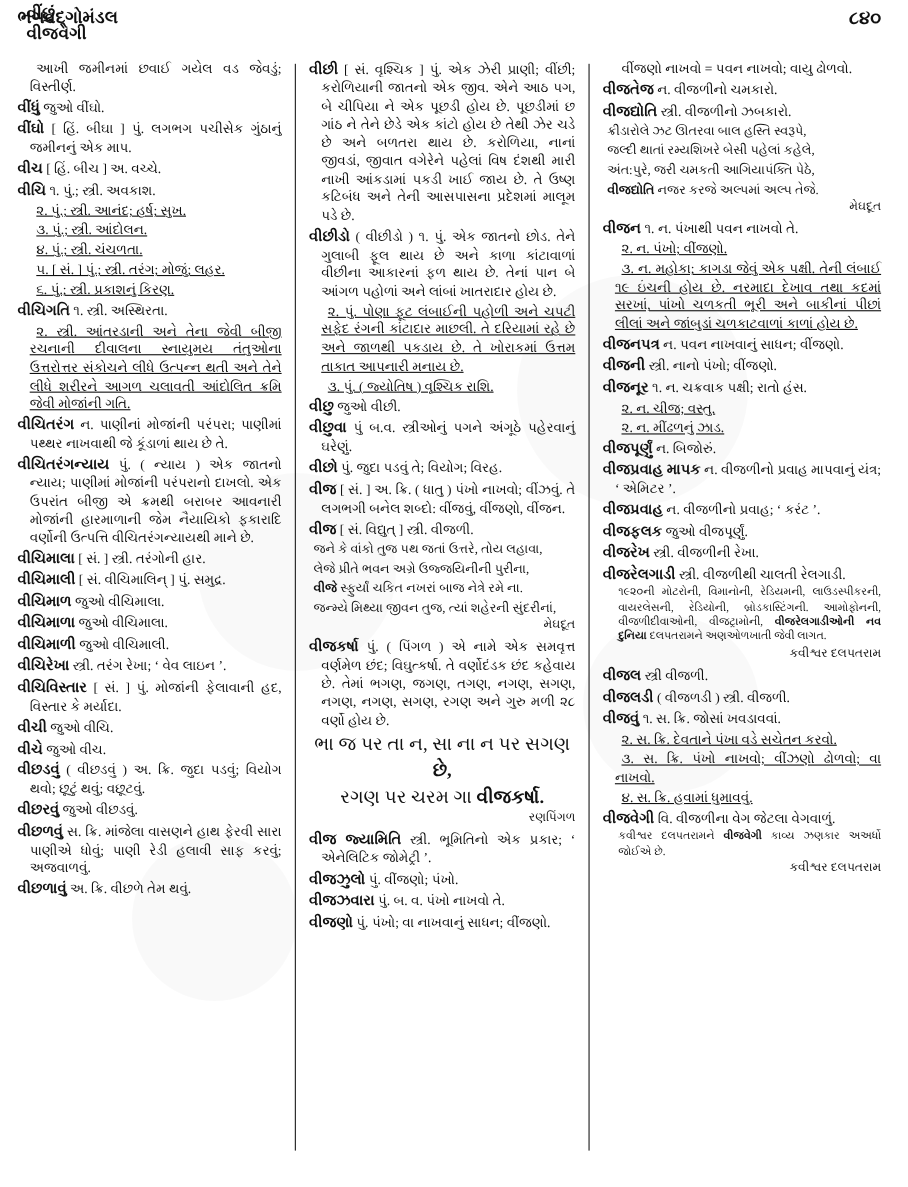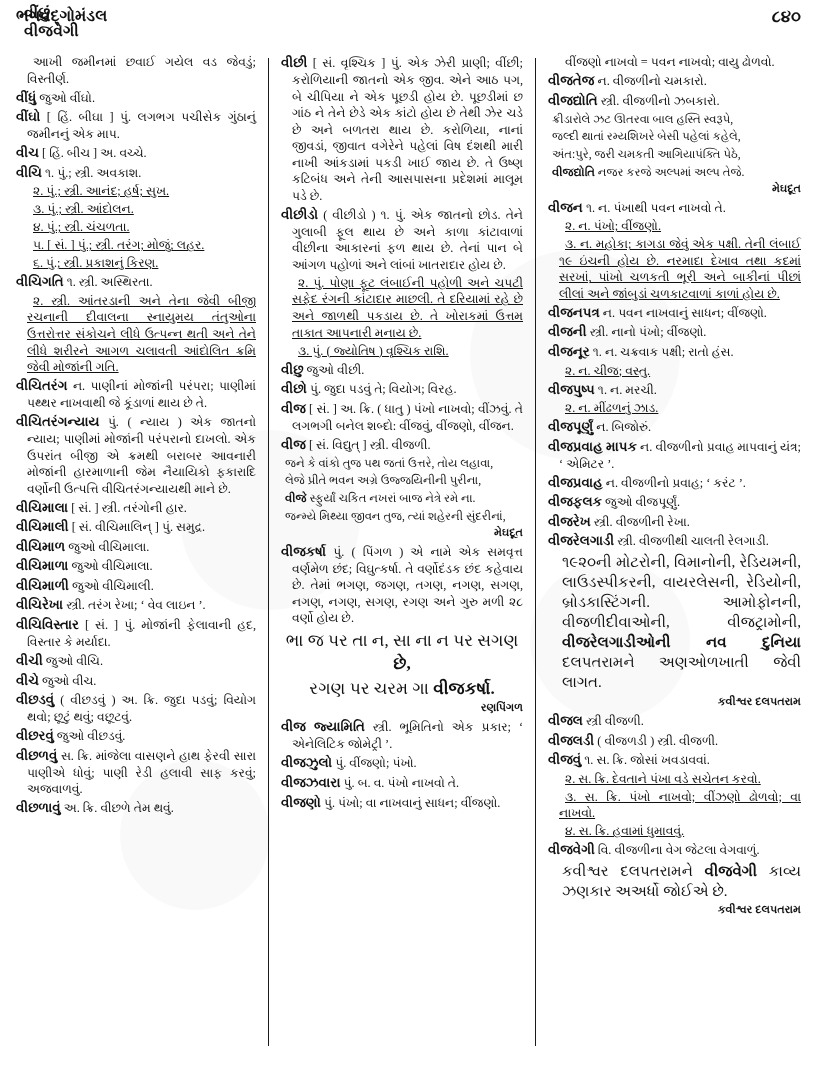--- a/index.html
+++ b/index.html
@@ -129,26 +129,25 @@
     margin: 2px 0 0 0;
     font-size: 17px;
     line-height: 1.36;
     text-align: center;
     font-family: Liberation Serif, serif;
   }
   .attrib {
     margin: 0 0 3px 0;
     text-align: right;
     font-size: 11.2px;
-    font-weight: bold;
   }
   .cite {
     margin: 0 0 1.5px 0;
     padding-left: 14px;
-    font-size: 15px;
+    font-size: 10px;
     line-height: 1.34;
     text-align: justify;
   }
   .bold { font-weight: bold; }
 </style>
 </head>
 <body>
 
 <div class="watermark wm1"></div>
 <div class="watermark wm2"></div>
@@ -222,20 +221,21 @@
 
     <div class="col col-2">
       <p class="entry"><span class="hw">વીછી</span><span> [ સં. વૃશ્ચિક ] પું. એક ઝેરી પ્રાણી; વીંછી; કરોળિયાની જાતનો એક જીવ. એને આઠ પગ, બે ચીપિયા ને એક પૂછડી હોય છે. પૂછડીમાં છ ગાંઠ ને તેને છેડે એક કાંટો હોય છે તેથી ઝેર ચડે છે અને બળતરા થાય છે. કરોળિયા, નાનાં જીવડાં, જીવાત વગેરેને પહેલાં વિષ દંશથી મારી નાખી આંકડામાં પકડી ખાઈ જાય છે. તે ઉષ્ણ કટિબંધ અને તેની આસપાસના પ્રદેશમાં માલૂમ પડે છે.</span></p>
 
       <p class="entry"><span class="hw">વીછીડો</span><span> ( વીછીડો ) ૧. પું. એક જાતનો છોડ. તેને ગુલાબી ફૂલ થાય છે અને કાળા કાંટાવાળાં વીછીના આકારનાં ફળ થાય છે. તેનાં પાન બે આંગળ પહોળાં અને લાંબાં ખાતરાદાર હોય છે.</span></p>
       <p class="sense">૨. પું. પોણા ફૂટ લંબાઈની પહોળી અને ચપટી સફેદ રંગની કાંટાદાર માછલી. તે દરિયામાં રહે છે અને જાળથી પકડાય છે. તે ખોરાકમાં ઉત્તમ તાકાત આપનારી મનાય છે.</p>
       <p class="sense">૩. પું. ( જ્યોતિષ ) વૃશ્ચિક રાશિ.</p>
 
       <p class="entry"><span class="hw">વીછુ</span><span> જુઓ વીછી.</span></p>
 
+      <p class="entry"><span class="hw">વીછુવા</span><span> પું બ.વ. સ્ત્રીઓનું પગને અંગૂઠે પહેરવાનું ઘરેણું.</span></p>
 
       <p class="entry"><span class="hw">વીછો</span><span> પું. જુદા પડવું તે; વિયોગ; વિરહ.</span></p>
 
       <p class="entry"><span class="hw">વીજ</span><span> [ સં. ] અ. ક્રિ. ( ધાતુ ) પંખો નાખવો; વીંઝવું. તે લગભગી બનેલ શબ્દો: વીંજવું, વીંજણો, વીંજન.</span></p>
 
       <p class="entry"><span class="hw">વીજ</span><span> [ સં. વિદ્યુત્ ] સ્ત્રી. વીજળી.</span></p>
       <p class="verse">જને કે વાંકો તુજ પથ જતાં ઉત્તરે, તોય લહાવા,</p>
       <p class="verse">લેજે પ્રીતે ભવન અગ્રે ઉજ્જયિનીની પુરીના,</p>
       <p class="verse"><span class="bold">વીજે</span><span> સ્ફુર્યાં ચકિત નખરાં બાજ નેત્રે રમે ના.</span></p>
       <p class="verse">જન્મ્યે મિથ્યા જીવન તુજ, ત્યાં શહેરની સુંદરીનાં,</p>
@@ -273,21 +273,20 @@
       <p class="sense">૨. ન. પંખો; વીંજણો.</p>
       <p class="sense">૩. ન. મહોકા; કાગડા જેવું એક પક્ષી. તેની લંબાઈ ૧૯ ઇંચની હોય છે. નરમાદા દેખાવ તથા કદમાં સરખાં, પાંખો ચળકતી ભૂરી અને બાકીનાં પીછાં લીલાં અને જાંબુડાં ચળકાટવાળાં કાળાં હોય છે.</p>
 
       <p class="entry"><span class="hw">વીજનપત્ર</span><span> ન. પવન નાખવાનું સાધન; વીંજણો.</span></p>
 
       <p class="entry"><span class="hw">વીજની</span><span> સ્ત્રી. નાનો પંખો; વીંજણો.</span></p>
 
       <p class="entry"><span class="hw">વીજનૂર</span><span> ૧. ન. ચક્રવાક પક્ષી; રાતો હંસ.</span></p>
       <p class="sense">૨. ન. ચીજ; વસ્તુ.</p>
 
-      <p class="entry"><span class="hw">વીજપુષ્પ</span><span> ૧. ન. મરચી.</span></p>
       <p class="sense">૨. ન. મીંઢળનું ઝાડ.</p>
 
       <p class="entry"><span class="hw">વીજપૂર્ણું</span><span> ન. બિજોરું.</span></p>
 
       <p class="entry"><span class="hw">વીજપ્રવાહ માપક</span><span> ન. વીજળીનો પ્રવાહ માપવાનું યંત્ર; ‘ એમિટર ’.</span></p>
 
       <p class="entry"><span class="hw">વીજપ્રવાહ</span><span> ન. વીજળીનો પ્રવાહ; ‘ કરંટ ’.</span></p>
 
       <p class="entry"><span class="hw">વીજફલક</span><span> જુઓ વીજપૂર્ણું.</span></p>
 

